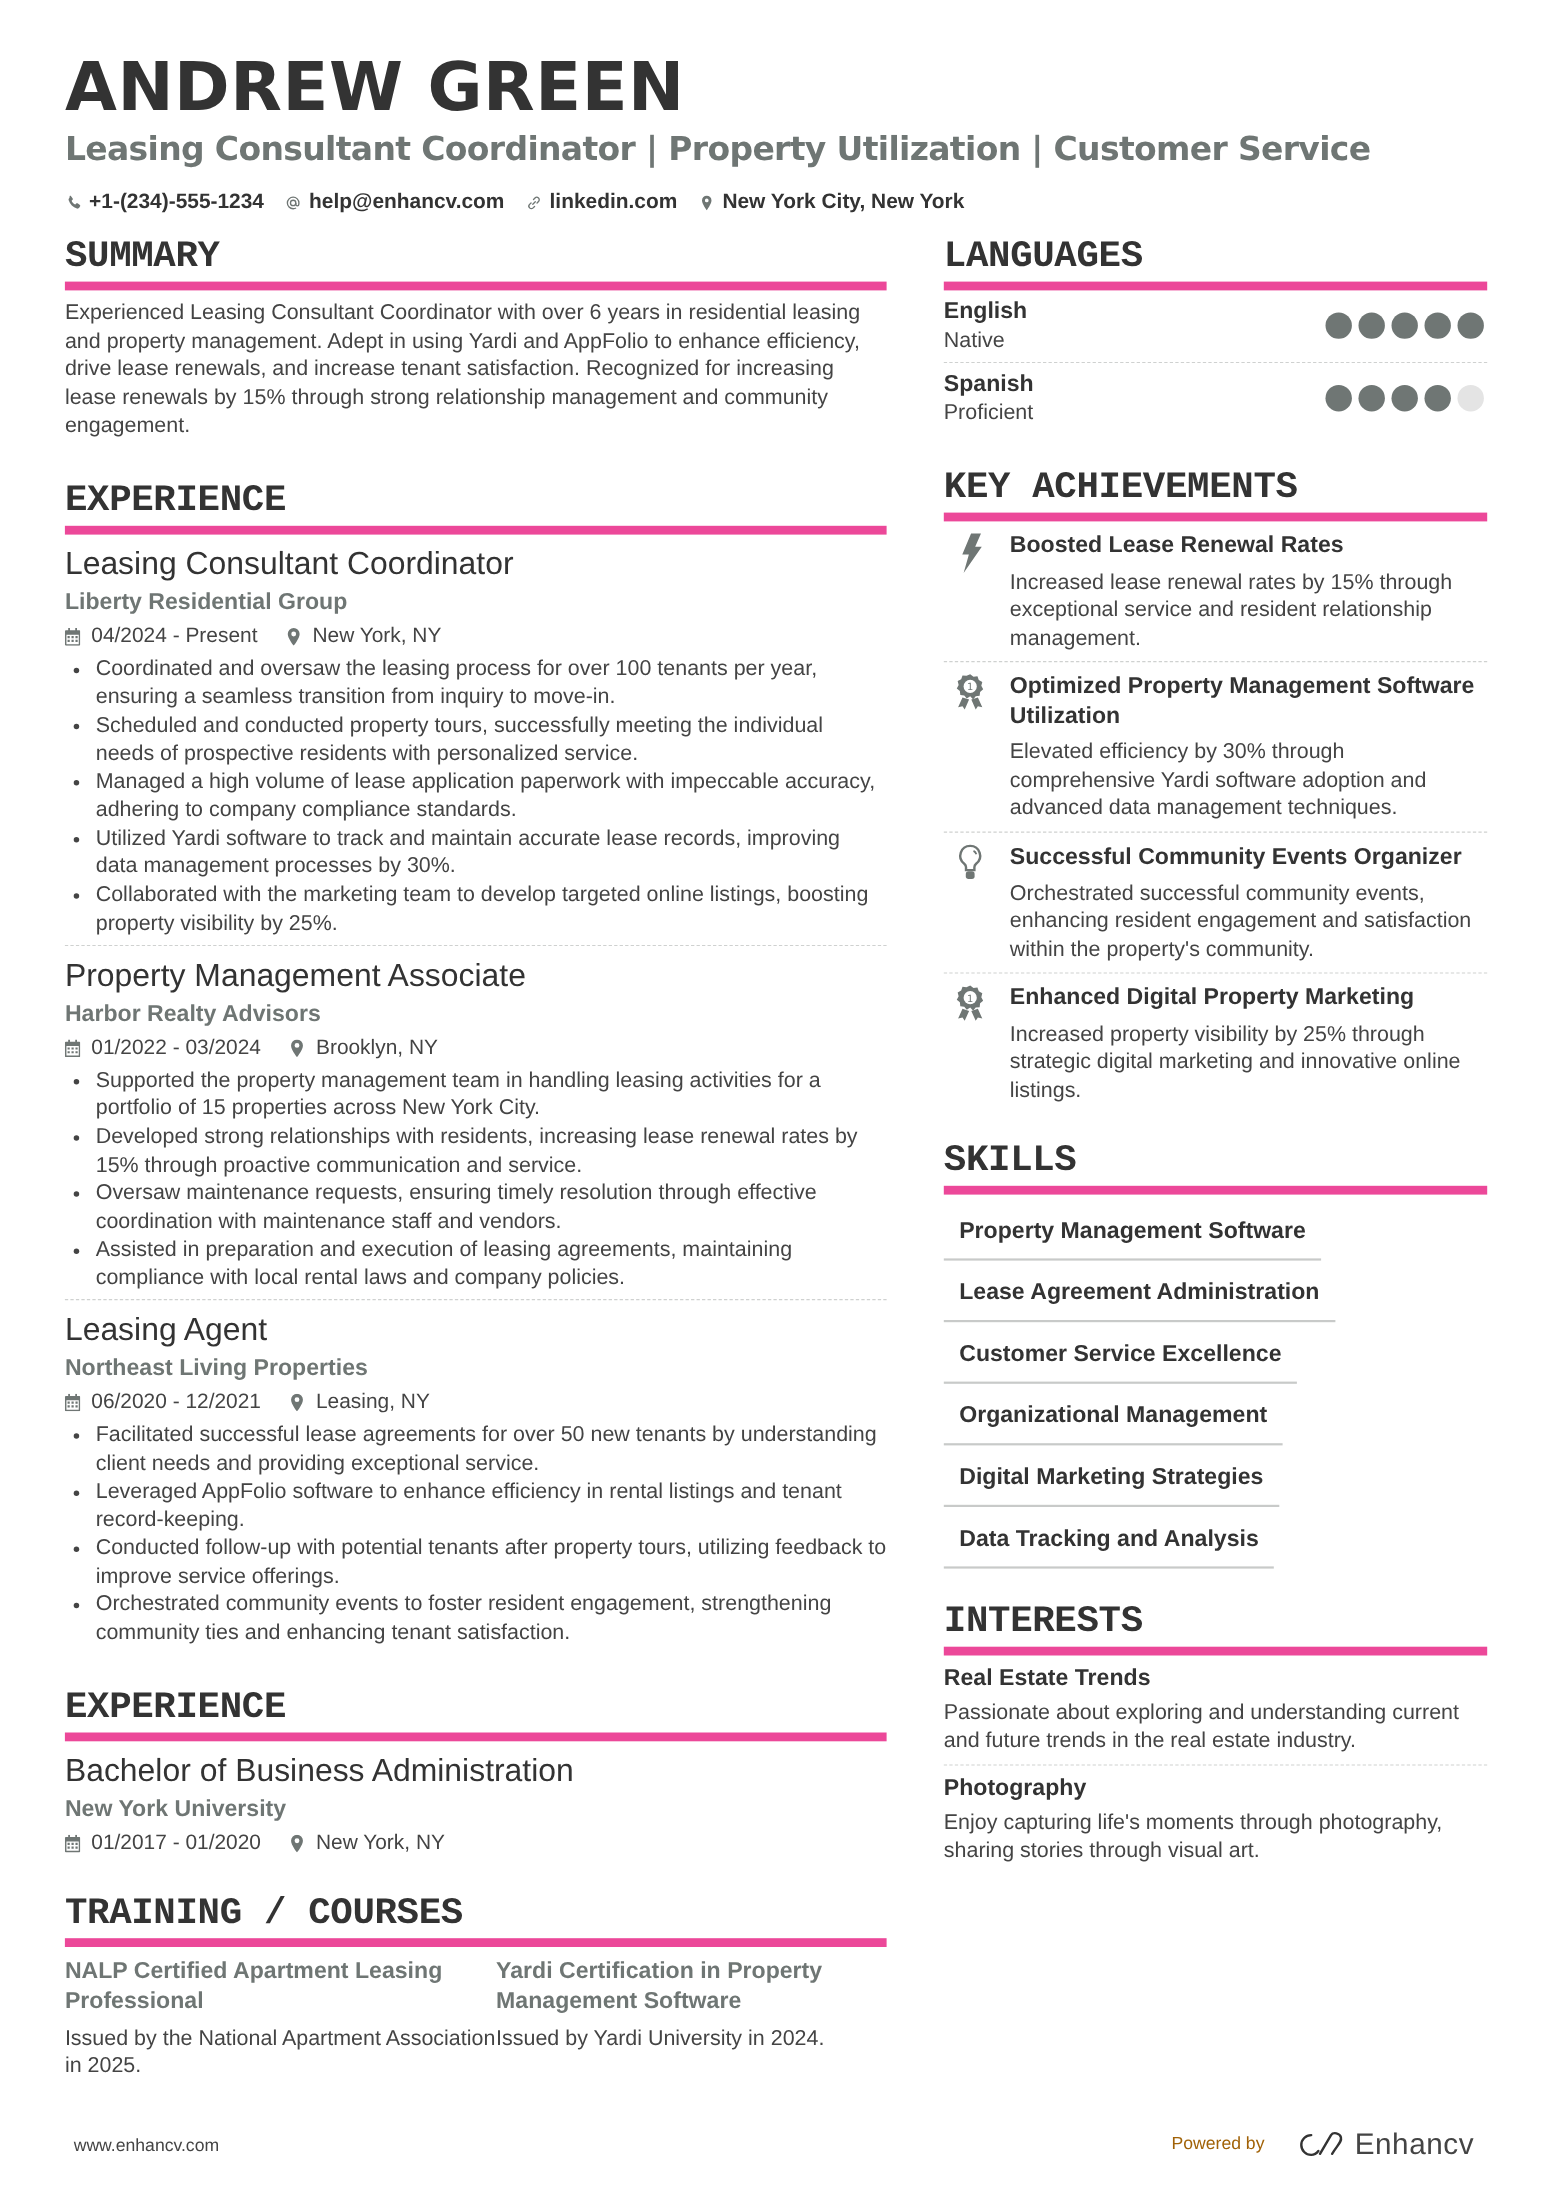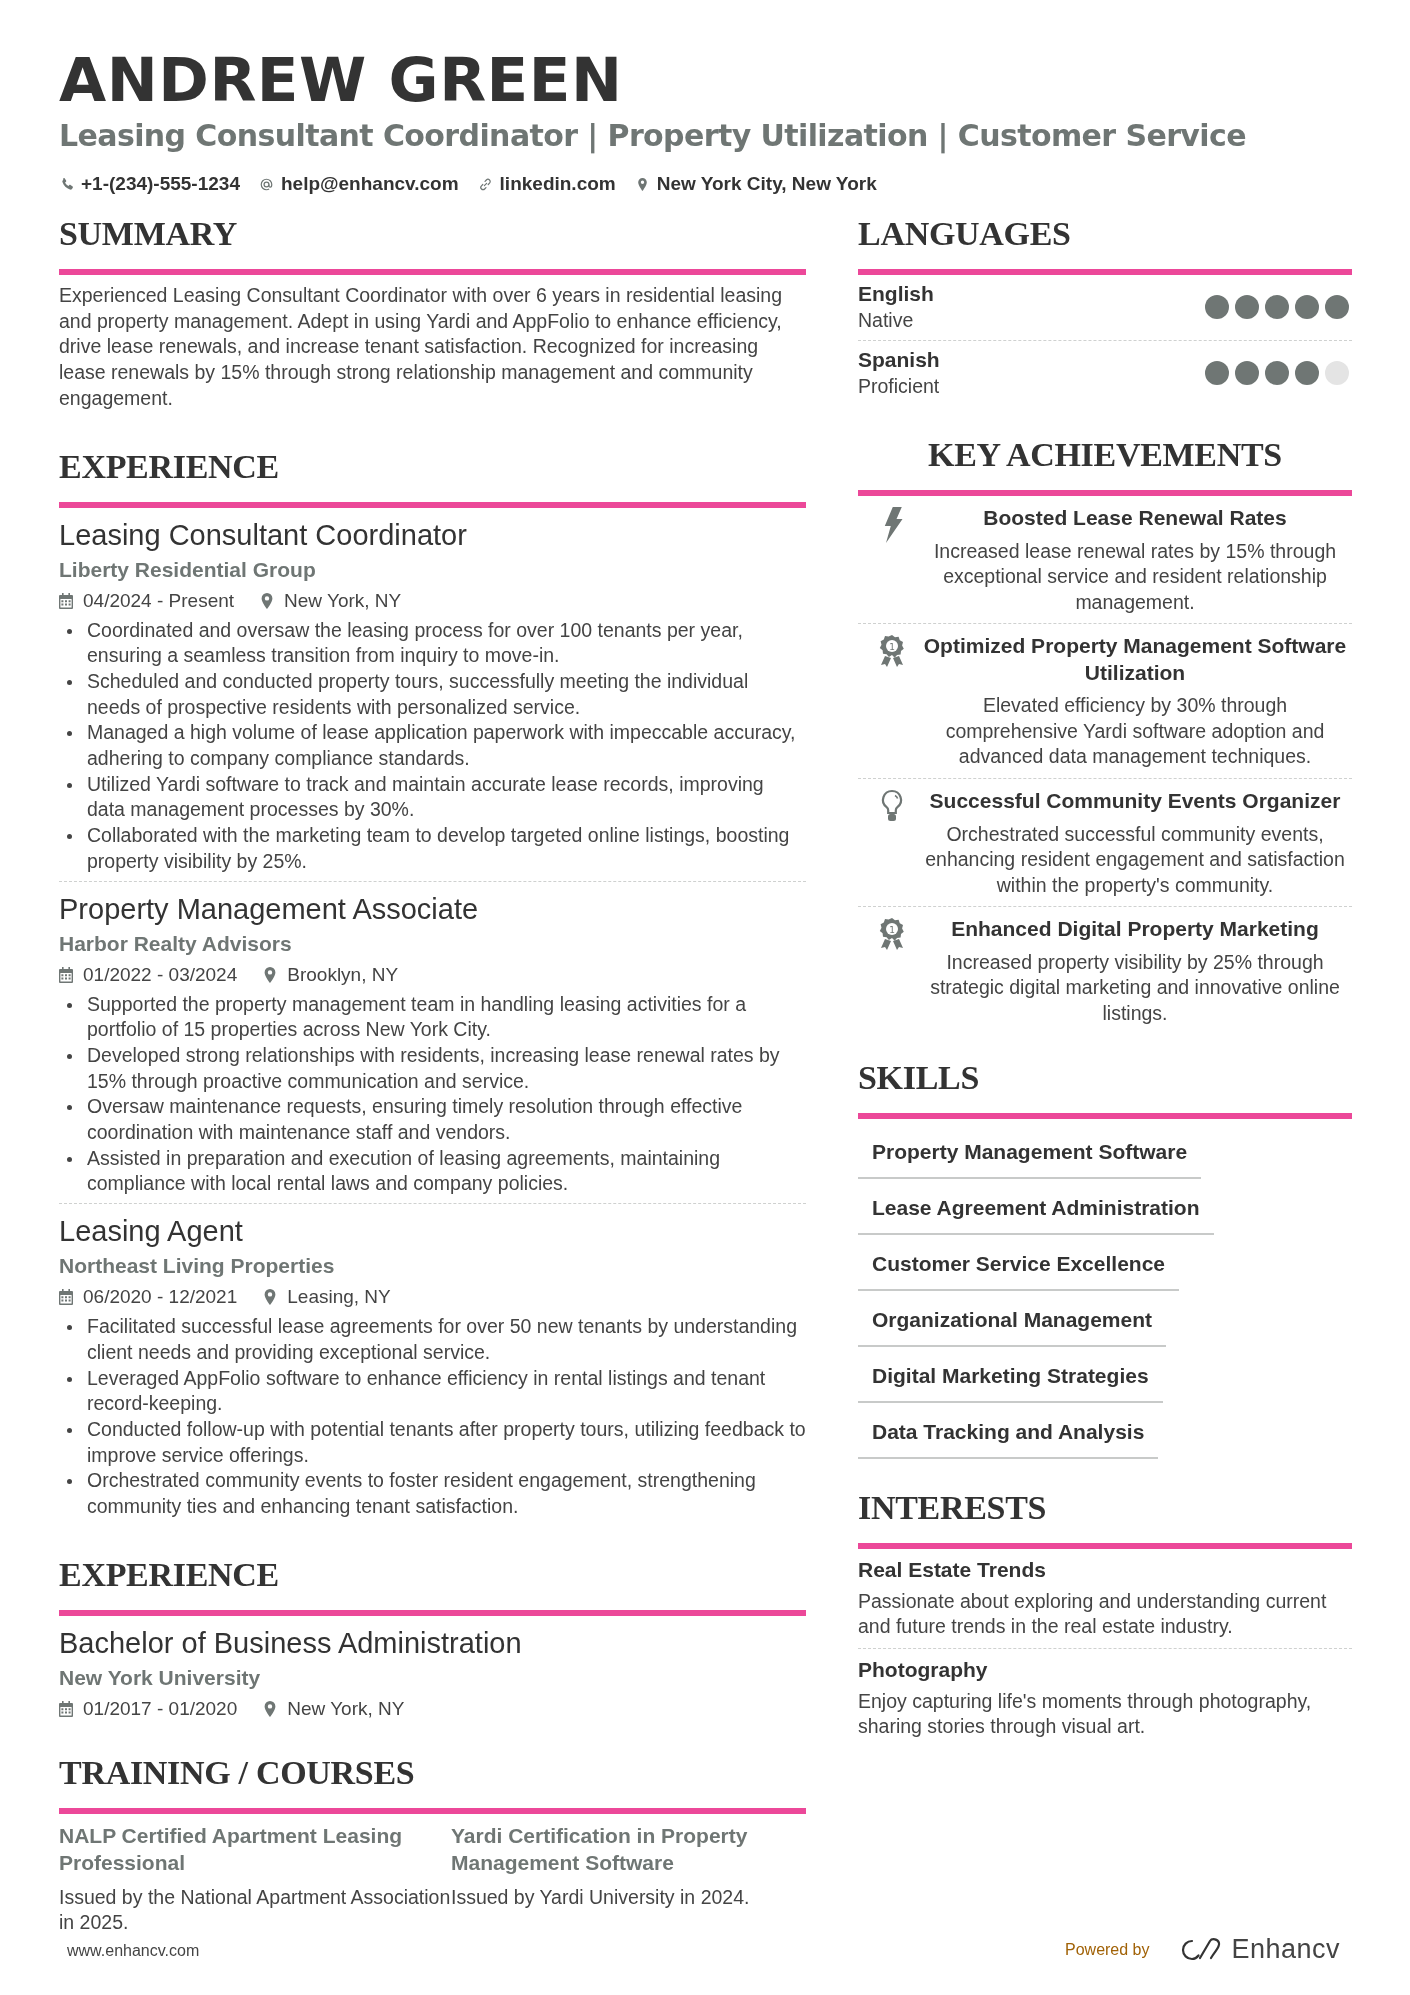--- a/index.html
+++ b/index.html
@@ -25,23 +25,23 @@
   .contacts { display: flex; align-items: center; margin-top: 16px; height: 24px; }
   .contact { display: flex; align-items: center; margin-right: 19px; font-size: 19px; font-weight: 700; color: #333; }
   .contact .ic { width: 16px; height: 16px; margin-right: 6px; display: inline-flex; align-items: center; justify-content: center; color: #6f7674; }
   .contact .ic svg { width: 15px; height: 15px; }
 
   
   .left { position: absolute; left: 59px; top: 213px; width: 747px; }
   .right { position: absolute; left: 858px; top: 213px; width: 494px; }
 
   .section-title {
-    font-family: Liberation Serif, serif;
+    font-family: Liberation Mono, monospace;
     font-size: 34px; font-weight: 700; color: #333333; line-height: 42px;
-    border-bottom: 6px solid #ec4899; padding-bottom: 14px; letter-spacing: -0.3px;
+    border-bottom: 8px solid #ec4899; padding-bottom: 1px; letter-spacing: -0.3px;
   }
   .section { margin-bottom: 28px; }
   .summary-text { margin-top: 8px; font-size: 19.5px; line-height: 25.7px; color: #444; }
 
   
   .job { padding-top: 8px; padding-bottom: 6px; border-bottom: 1.5px dashed #cfd1d0; }
   .job:last-child { border-bottom: none; }
   .job-title { font-size: 29px; line-height: 38px; color: #333; font-weight: 400; }
   .company { font-size: 21px; font-weight: 700; color: #6f7674; line-height: 32px; }
   .meta { display: flex; align-items: center; font-size: 19px; color: #444; line-height: 30px; }
@@ -298,21 +298,21 @@
         <div class="dots">
           <span class="dot"></span>
           <span class="dot"></span>
           <span class="dot"></span>
           <span class="dot"></span>
           <span class="dot empty"></span>
         </div>
       </div>
     </div>
 
-    <div class="section" style="margin-bottom:22px;text-align:center;">
+    <div class="section" style="margin-bottom:22px;">
       <div class="section-title">KEY ACHIEVEMENTS</div>
 
       <div class="ach">
         <div class="ach-icon">
           <svg viewBox="0 0 32 40">
               <path fill="currentColor" d="M14 2h9l-4 12h6L11 38l3-17H8z" transform="skewX(-6) translate(3 0)"></path>
             </svg>
         </div>
         <div class="ach-body">
           <div class="ach-title">Boosted Lease Renewal Rates</div>

